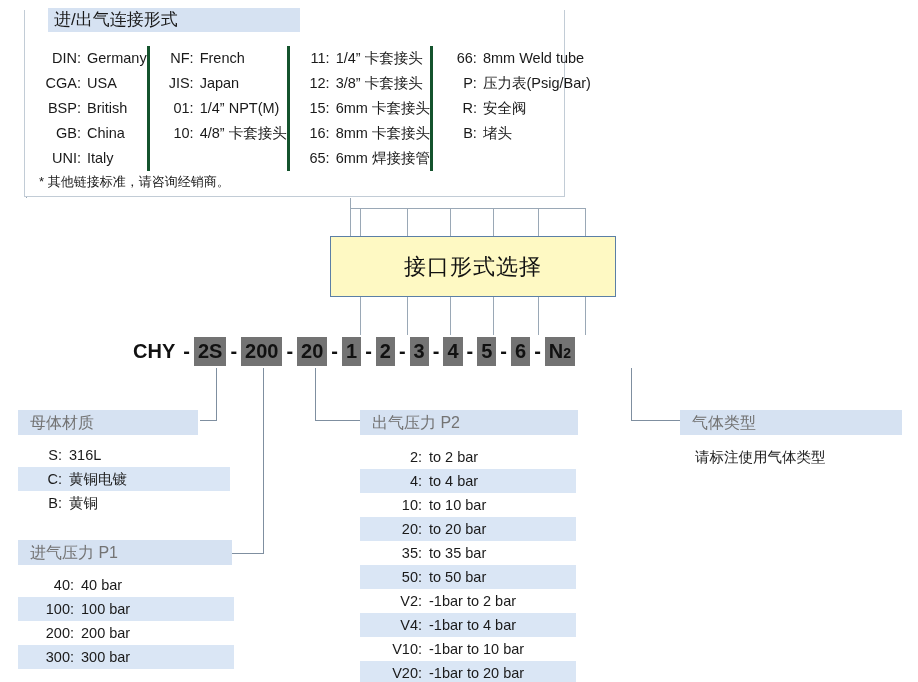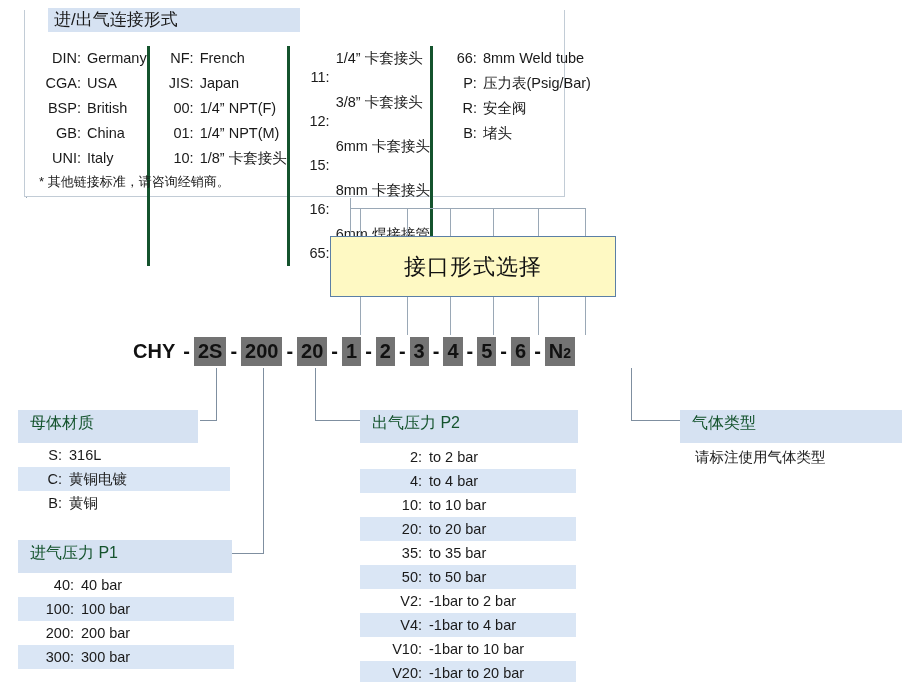--- a/index.html
+++ b/index.html
@@ -112,21 +112,21 @@
     line-height: 25px;
     white-space: nowrap;
   }
   .kv .k {
     text-align: right;
     padding-right: 6px;
     flex: 0 0 auto;
   }
   .top-col.c1 .kv .k { width: 42px; }
   .top-col.c2 .kv .k { width: 30px; }
-  .top-col.c3 .kv .k { width: 26px; margin-top: 19px; }
+  .top-col.c3 .kv .k { width: 26px; }
   .top-col.c4 .kv .k { width: 30px; }
   .kv .v { flex: 1 1 auto; }
 
   #top-note {
     position: absolute;
     left: 14px;
     top: 163px;
     font-size: 13px;
     line-height: 18px;
     white-space: nowrap;
@@ -173,27 +173,27 @@
   #code-line .seg.hl { background: #737373; }
   #code-line .dash {
     padding: 0 4px;
     display: inline-block;
   }
   #code-line .sub { font-size: 14px; vertical-align: baseline; }
 
   
   .panel-title {
     position: absolute;
-    height: 33px;
+    height: 25px;
     background: #d6e2f2;
     font-size: 16px;
     line-height: 25px;
     padding-left: 12px;
     box-sizing: border-box;
-    color: #14532d;
+    color: #737373;
     white-space: nowrap;
   }
   .rows { position: absolute; }
   .row {
     display: flex;
     font-size: 14.5px;
     line-height: 24px;
     height: 24px;
     white-space: nowrap;
     box-sizing: border-box;
@@ -270,30 +270,26 @@
       <div class="top-col c2">
         <div class="kv">
           <span class="k">NF:</span>
           <span class="v">French</span>
         </div>
         <div class="kv">
           <span class="k">JIS:</span>
           <span class="v">Japan</span>
         </div>
         <div class="kv">
-          <span class="k">00:</span>
-          <span class="v">1/4” NPT(F)</span>
-        </div>
-        <div class="kv">
           <span class="k">01:</span>
           <span class="v">1/4” NPT(M)</span>
         </div>
         <div class="kv">
           <span class="k">10:</span>
-          <span class="v">1/8” 卡套接头</span>
+          <span class="v">4/8” 卡套接头</span>
         </div>
       </div>
 
       <div class="top-col c3">
         <div class="kv">
           <span class="k">11:</span>
           <span class="v">1/4” 卡套接头</span>
         </div>
         <div class="kv">
           <span class="k">12:</span>

